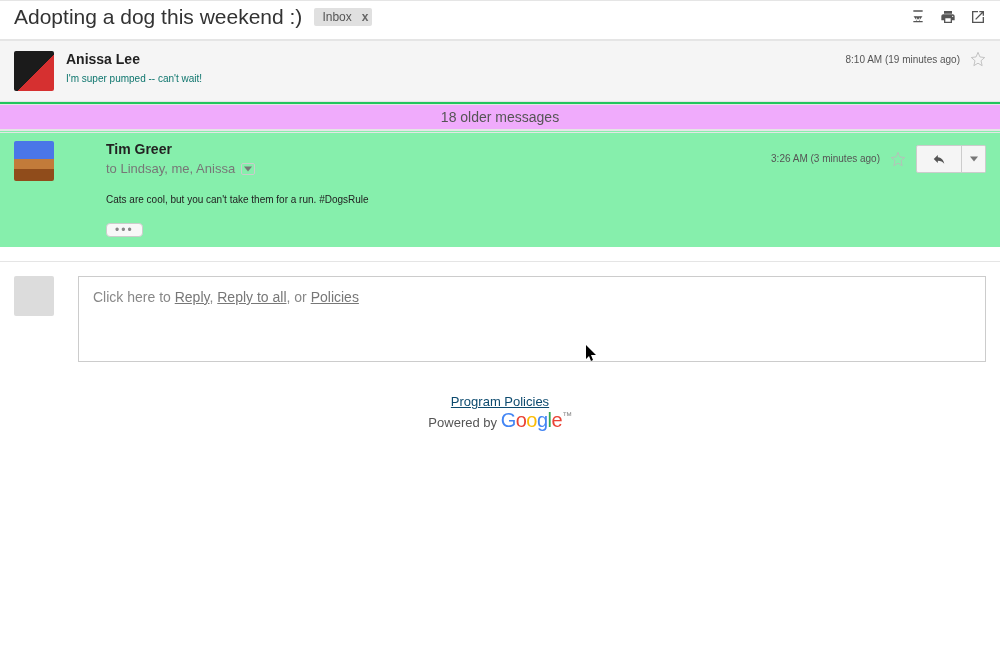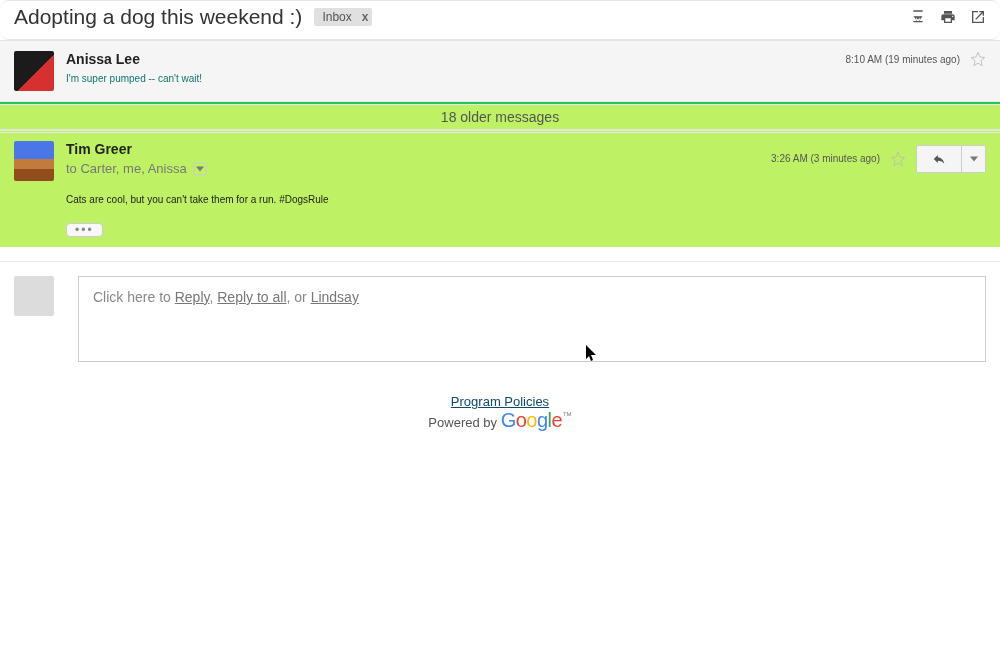--- a/index.html
+++ b/index.html
@@ -11,21 +11,20 @@
     width: 1000px;
     margin: 0 auto;
   }
   .header {
     display: flex;
     align-items: center;
     justify-content: space-between;
     padding: 4px 14px 10px 14px;
     border-top: 1px solid #e5e5e5;
     border-bottom: 1px solid #e5e5e5;
-    border-radius: 9px;
   }
   .header-left { display: flex; align-items: center; gap: 12px; }
   .subject { font-size: 21px; color: #333; }
   .inbox-label {
     display: inline-flex; align-items: center;
     background: #e0e0e0; color: #555; font-size: 12px;
     padding: 2px 4px 2px 8px; border-radius: 2px;
   }
   .inbox-label .x { margin-left: 10px; cursor: pointer; color: #666; font-weight: bold; }
   .header-icons { display: flex; gap: 14px; align-items: center; }
@@ -58,33 +57,33 @@
   .time-group { display: flex; align-items: center; gap: 10px; }
   .time { color: #555; font-size: 10px; white-space: nowrap; }
   .star { width: 16px; height: 16px; cursor: pointer; }
   .star svg { width: 16px; height: 16px; fill: none; stroke: #bbb; stroke-width: 1.3; }
 
   .older-bar {
     text-align: center;
     color: #555;
     font-size: 14px;
     padding: 4px 0;
-    background: #bef264;
+    background: #f0abfc;
     border-top: 1px solid #e5e5e5;
     border-bottom: 1px solid #e5e5e5;
     position: relative;
     cursor: pointer;
   }
   .older-bar::before, .older-bar::after {
     content: ""; position: absolute; left: 0; right: 0; height: 1px; background: #e5e5e5;
   }
   .older-bar::before { top: -4px; }
   .older-bar::after { bottom: -4px; }
 
-  .expanded { background: #bef264; border-top: 1px solid #e5e5e5; }
+  .expanded { background: #86efac; border-top: 1px solid #e5e5e5; gap: 40px; }
   .expanded .msg-top { align-items: center; }
   .recipients { color: #777; font-size: 13px; margin-top: 4px; display: flex; align-items: center; gap: 6px; }
   .chevron-box {
     width: 14px; height: 12px; border: 1px solid #ccc; border-radius: 2px;
     display: inline-flex; align-items: center; justify-content: center;
     cursor: pointer;
   }
   .chevron-box svg { width: 8px; height: 6px; fill: #777; }
   .body-text { font-size: 10px; color: #222; margin-top: 18px; }
   .trimmed {
@@ -174,21 +173,21 @@
   </div>
 
 
   <div class="msg-row expanded">
     <div class="avatar a3"></div>
     <div class="msg-main">
       <div class="msg-top">
         <div>
           <span class="sender">Tim Greer</span>
           <div class="recipients">
-            <span>to Carter, me, Anissa</span>
+            <span>to Lindsay, me, Anissa</span>
             <span class="chevron-box">
               <svg viewBox="0 0 10 6">
                   <path d="M0 0l5 6 5-6z"></path>
                 </svg>
             </span>
           </div>
         </div>
         <div class="time-group">
           <span class="time">3:26 AM (3 minutes ago)</span>
           <span class="star"><svg viewBox="0 0 24 24">
@@ -209,21 +208,21 @@
         </div>
       </div>
       <div class="body-text">Cats are cool, but you can't take them for a run. #DogsRule</div>
       <div class="trimmed">•••</div>
     </div>
   </div>
 
   <div class="reply-section">
     <div class="avatar a4"></div>
     <div class="reply-box">
-      <span>Click here to </span><span class="link">Reply</span><span>, </span><span class="link">Reply to all</span><span>, or </span><span class="link">Lindsay</span>
+      <span>Click here to </span><span class="link">Reply</span><span>, </span><span class="link">Reply to all</span><span>, or </span><span class="link">Policies</span>
     </div>
   </div>
 
   <div class="footer">
     <a>Program Policies</a><br>
     <span>Powered by </span>
     <span class="google-logo"><span class="g1">G</span><span class="g2">o</span><span class="g3">o</span><span class="g4">g</span><span class="g5">l</span><span class="g6">e</span><span class="tm">™</span></span>
   </div>
 
   <svg class="cursor-arrow" style="left:585px; top:345px;" viewBox="0 0 12 18">

